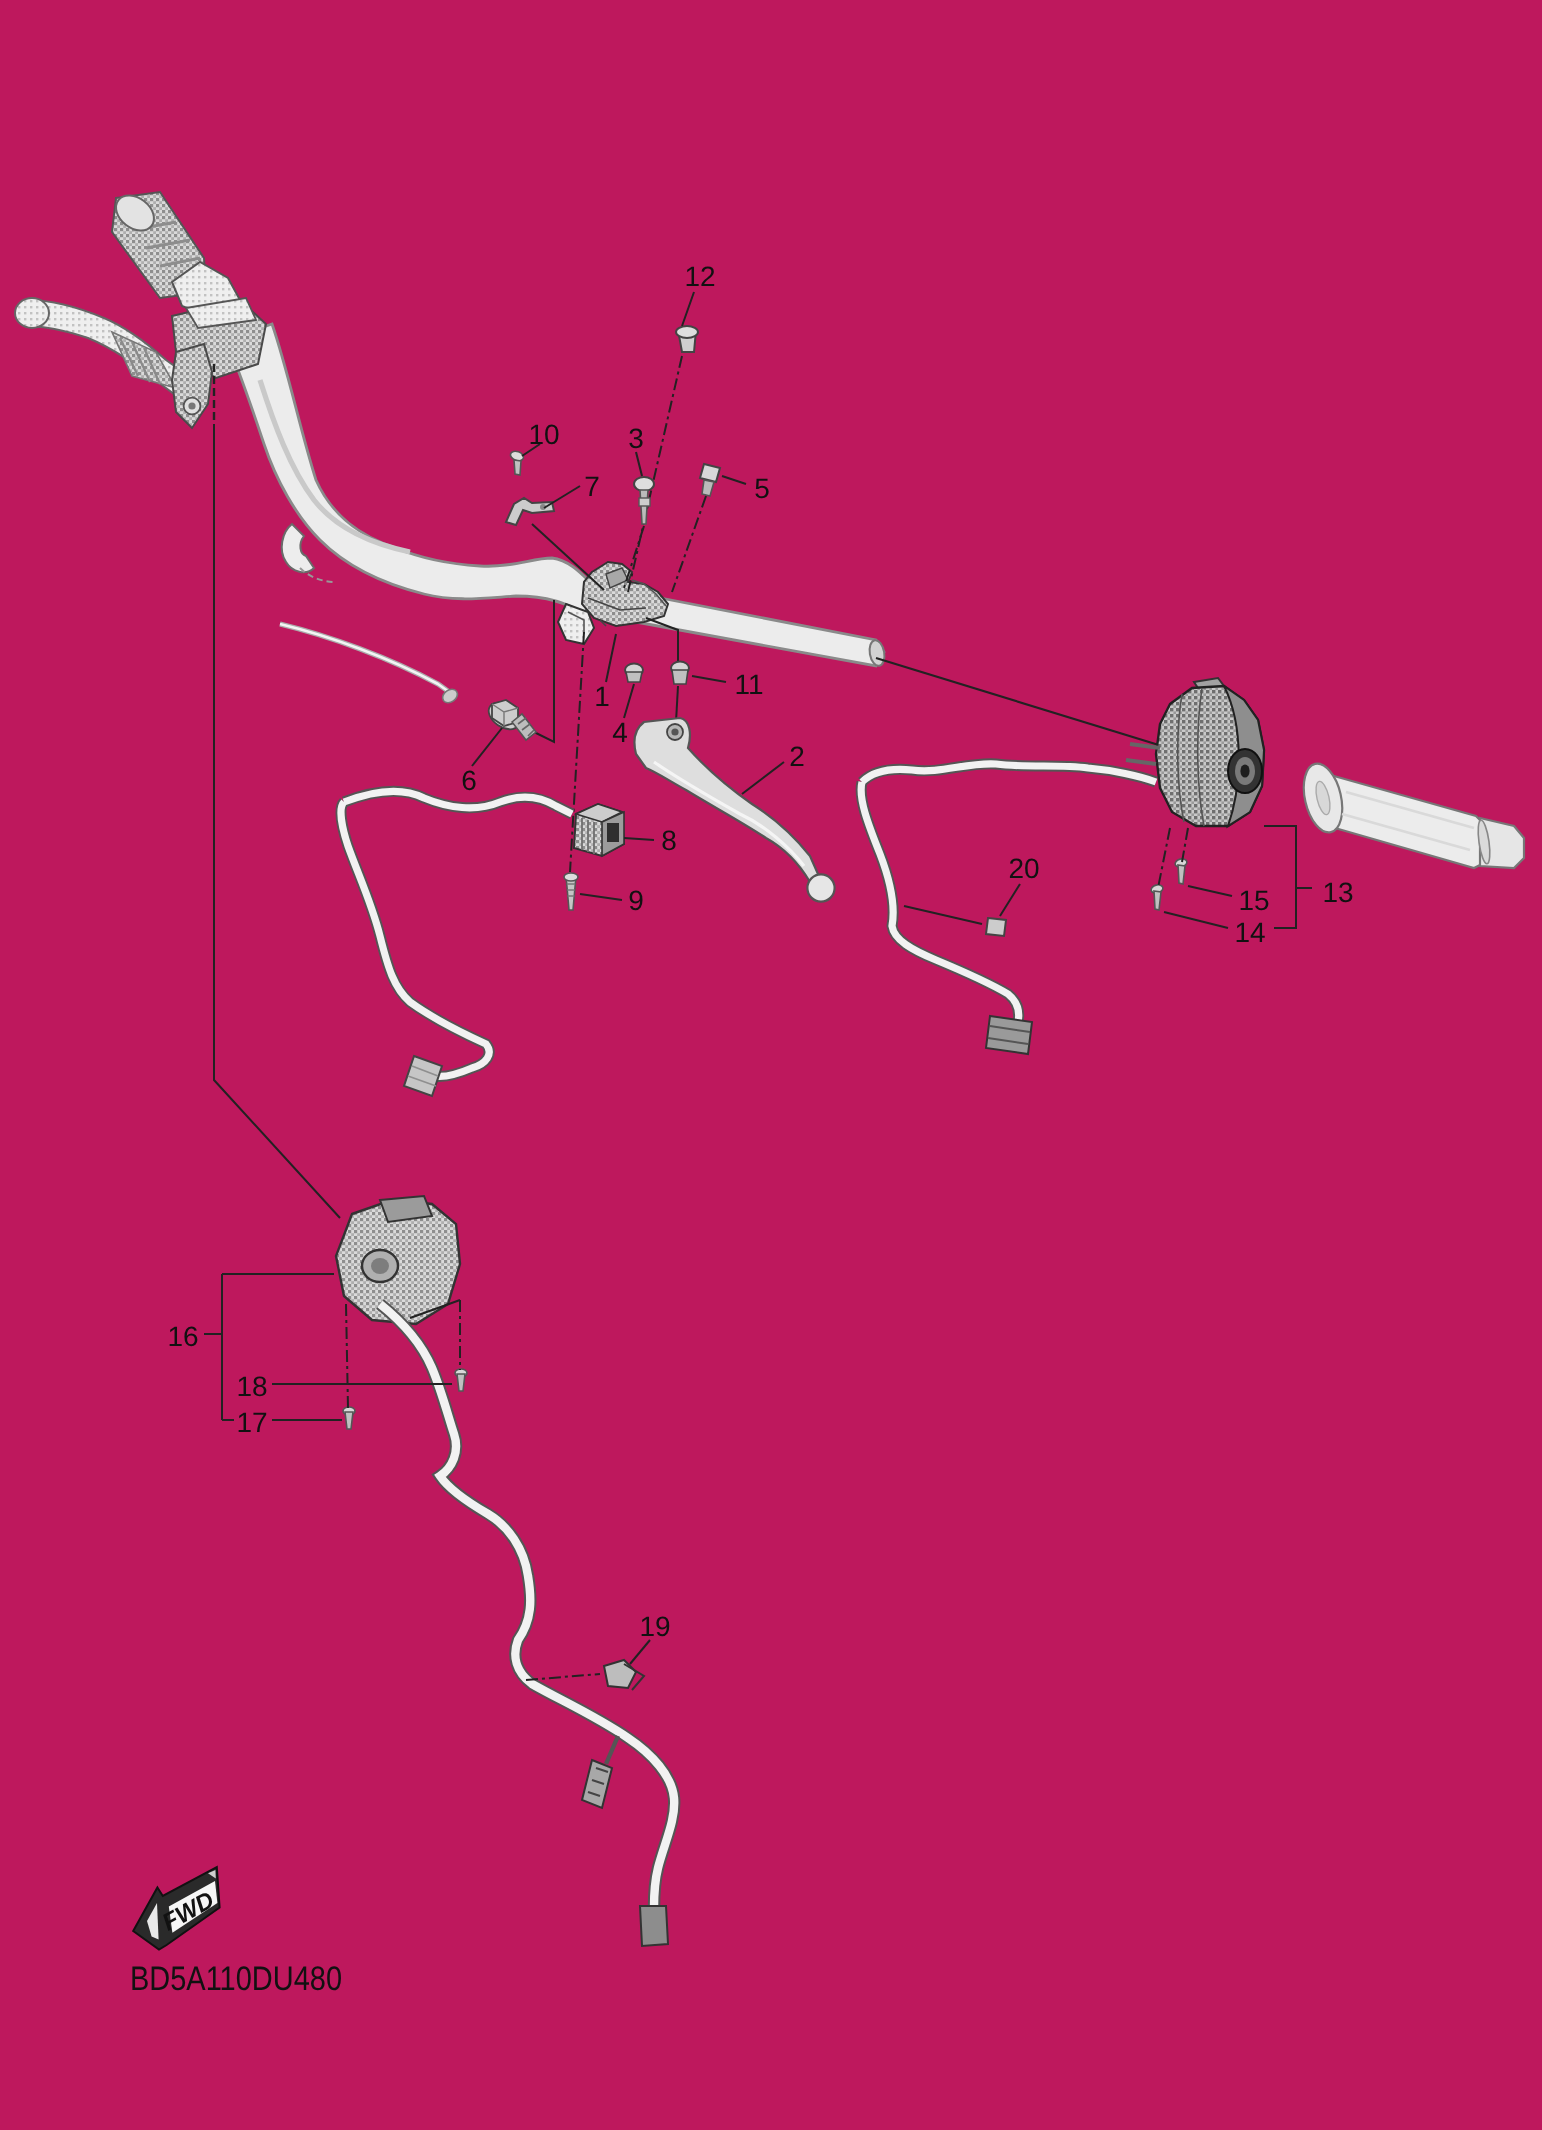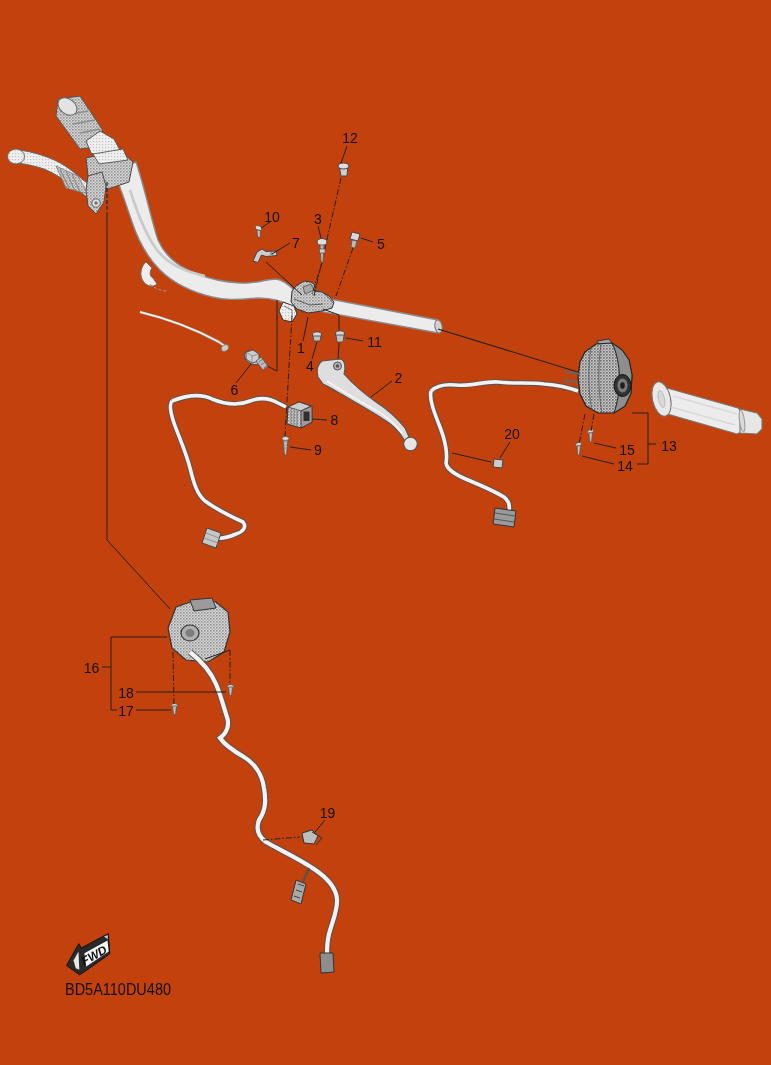--- a/index.html
+++ b/index.html
@@ -1,16 +1,16 @@
 <!DOCTYPE html>
 <html><head>
 <meta charset="utf-8">
 <style>
   html,body{margin:0;padding:0;background:#ffffff;}
-  #page{width:771px;height:1065px;position:relative;background:#c2410c;overflow:hidden;}
+  #page{width:771px;height:1065px;position:relative;background:#be185d;overflow:hidden;}
   svg{position:absolute;top:0;left:0;}
   text{font-family:"Liberation Sans", sans-serif;fill:#111;}
 </style>
 </head>
 <body>
 <div id="page">
 <svg width="771" height="1065" viewBox="0 0 771 1065">
 <defs>
   <pattern id="halftone" width="3" height="3" patternUnits="userSpaceOnUse">
     <rect width="3" height="3" fill="#dadada"></rect>

